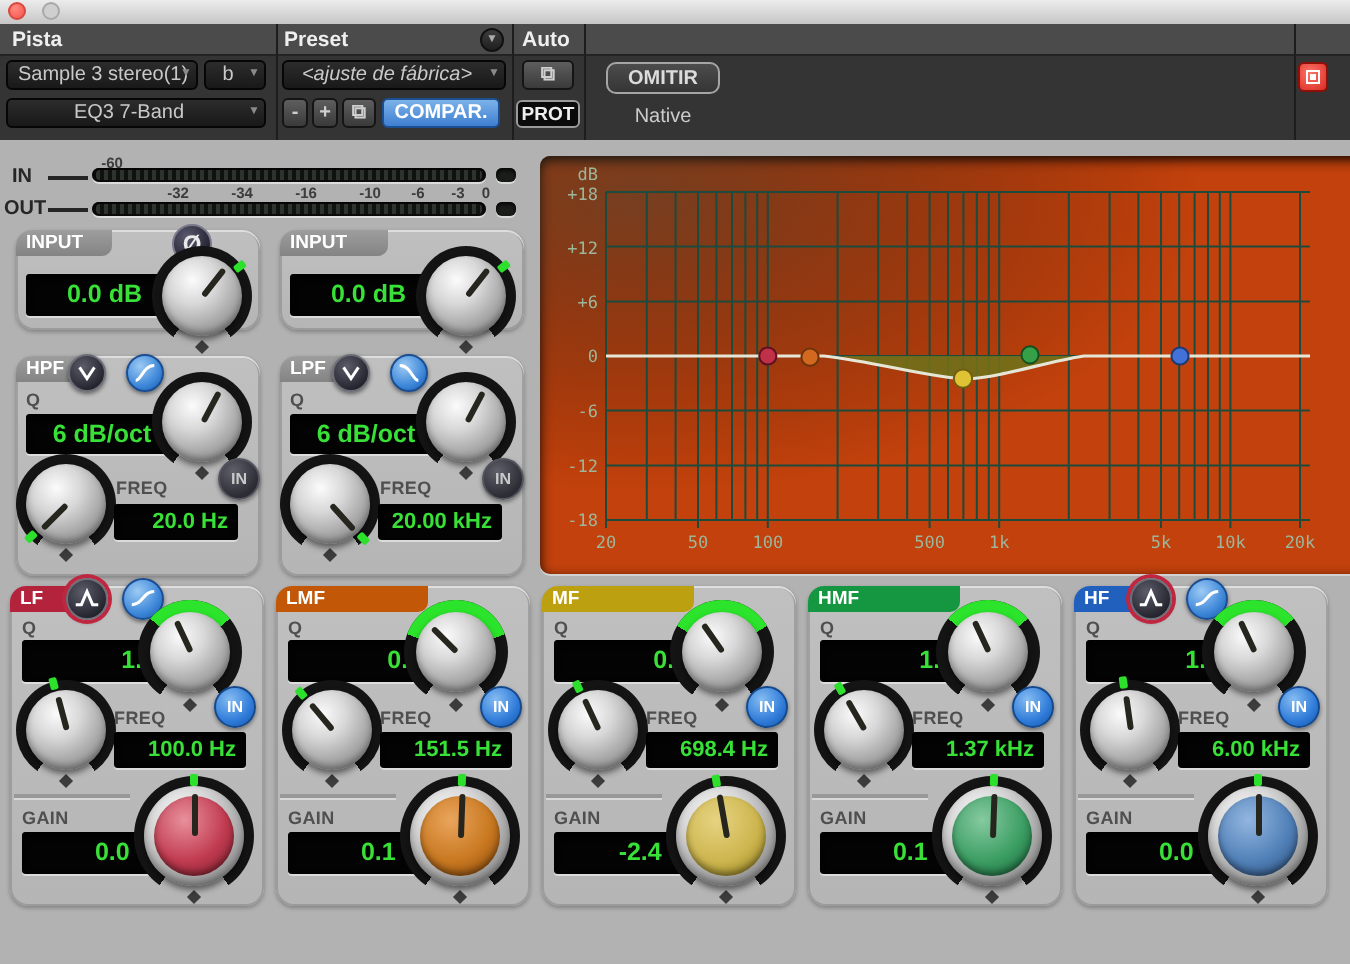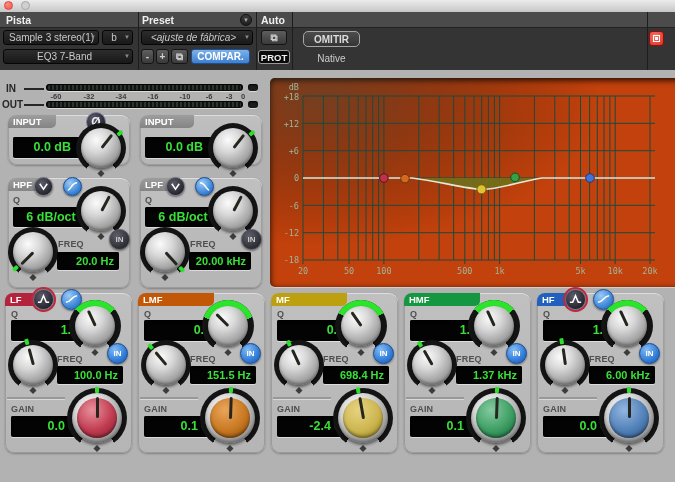--- a/index.html
+++ b/index.html
@@ -140,21 +140,21 @@
   </div>
 
   <div>
     <div class="mlabel" style="left:6px;top:83px">IN</div>
     <div class="mline" style="left:24px;top:88px;width:20px"></div>
     <div class="meterbar" style="left:46px;top:84px">
         <div class="segs"></div>
       </div>
     <div class="clipled" style="left:248px;top:84px"></div>
 
-    <div class="mtick" style="left:56px;top:92px">-60</div>
+    <div class="mtick" style="left:56px;top:77px">-60</div>
     <div class="mtick" style="left:89px;top:92px">-32</div>
     <div class="mtick" style="left:121px;top:92px">-34</div>
     <div class="mtick" style="left:153px;top:92px">-16</div>
     <div class="mtick" style="left:185px;top:92px">-10</div>
     <div class="mtick" style="left:209px;top:92px">-6</div>
     <div class="mtick" style="left:229px;top:92px">-3</div>
     <div class="mtick" style="left:243px;top:92px">0</div>
 
     <div class="mlabel" style="left:2px;top:99px">OUT</div>
     <div class="mline" style="left:24px;top:104px;width:20px"></div>

